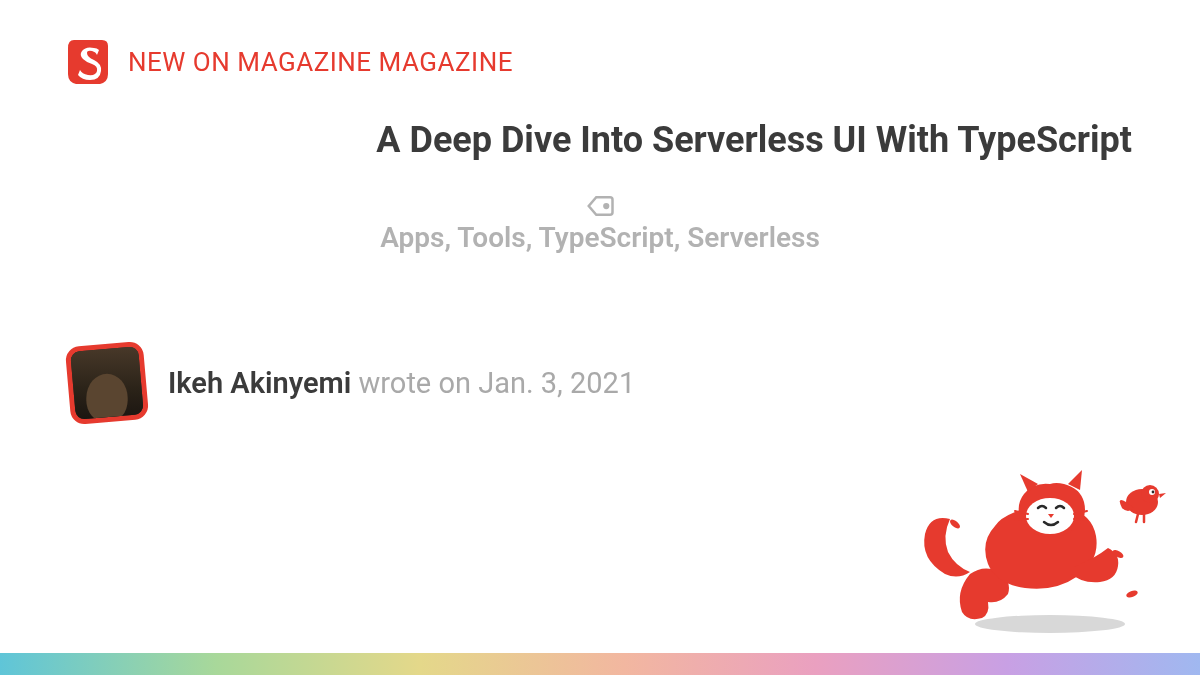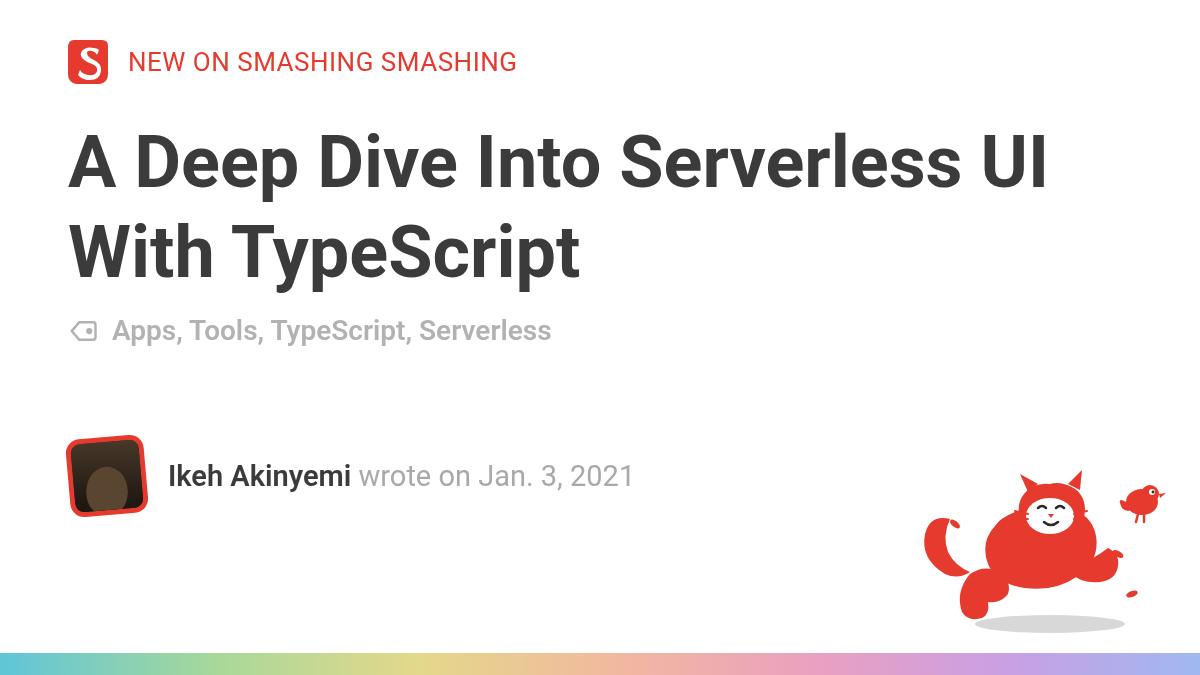--- a/index.html
+++ b/index.html
@@ -29,30 +29,31 @@
       height: 48px;
     }
     .header-label {
       color: #e63a2e;
       font-size: 26px;
       font-weight: 400;
       letter-spacing: 0.5px;
     }
     .title {
       color: #3b3b3b;
-      font-size: 72px;
+      font-size: 36px;
       font-weight: 700;
       line-height: 1.25;
-      margin-bottom: 16px;
+      margin-bottom: 28px;
+      text-align: right;
     }
     .tags-row {
       display: flex;
       align-items: center;
-      gap: 14px;
       margin-bottom: 90px;
+      flex-direction: column;
     }
     .tag-icon {
       width: 30px;
       height: 30px;
       stroke: #b2b2b2;
     }
     .tags-text {
       color: #b2b2b2;
       font-size: 28px;
       font-weight: 600;
@@ -124,21 +125,21 @@
   </style>
 </head>
 <body>
 
 <div class="content">
   <div class="header-row">
     <svg class="logo" viewBox="0 0 40 48">
       <path fill="#e63a2e" d="M6 2 L34 2 Q40 2 40 8 L40 36 Q40 44 32 46 L8 46 Q0 44 0 36 L0 10 Q0 2 6 2 Z"></path>
       <path fill="#ffffff" d="M26 10 Q18 8 14 13 Q11 17 15 21 Q18 24 24 26 Q30 28 29 33 Q28 38 20 37 Q14 36 12 32 L10 37 Q14 42 22 42 Q32 42 33 33 Q34 26 26 22 Q19 19 19 15 Q19 12 24 13 Q28 14 29 17 L31 12 Q29 10 26 10 Z"></path>
     </svg>
-    <div class="header-label">NEW ON SMASHING SMASHING</div>
+    <div class="header-label">NEW ON MAGAZINE MAGAZINE</div>
   </div>
 
   <h1 class="title">A Deep Dive Into Serverless UI With TypeScript</h1>
 
   <div class="tags-row">
     <svg class="tag-icon" viewBox="0 0 24 24" fill="none" stroke-width="2">
       <path d="M20 5 L9 5 L3 12 L9 19 L20 19 Q22 19 22 17 L22 7 Q22 5 20 5 Z"></path>
       <circle cx="17" cy="12" r="1.5" fill="#b2b2b2"></circle>
     </svg>
     <div class="tags-text">Apps, Tools, TypeScript, Serverless</div>

